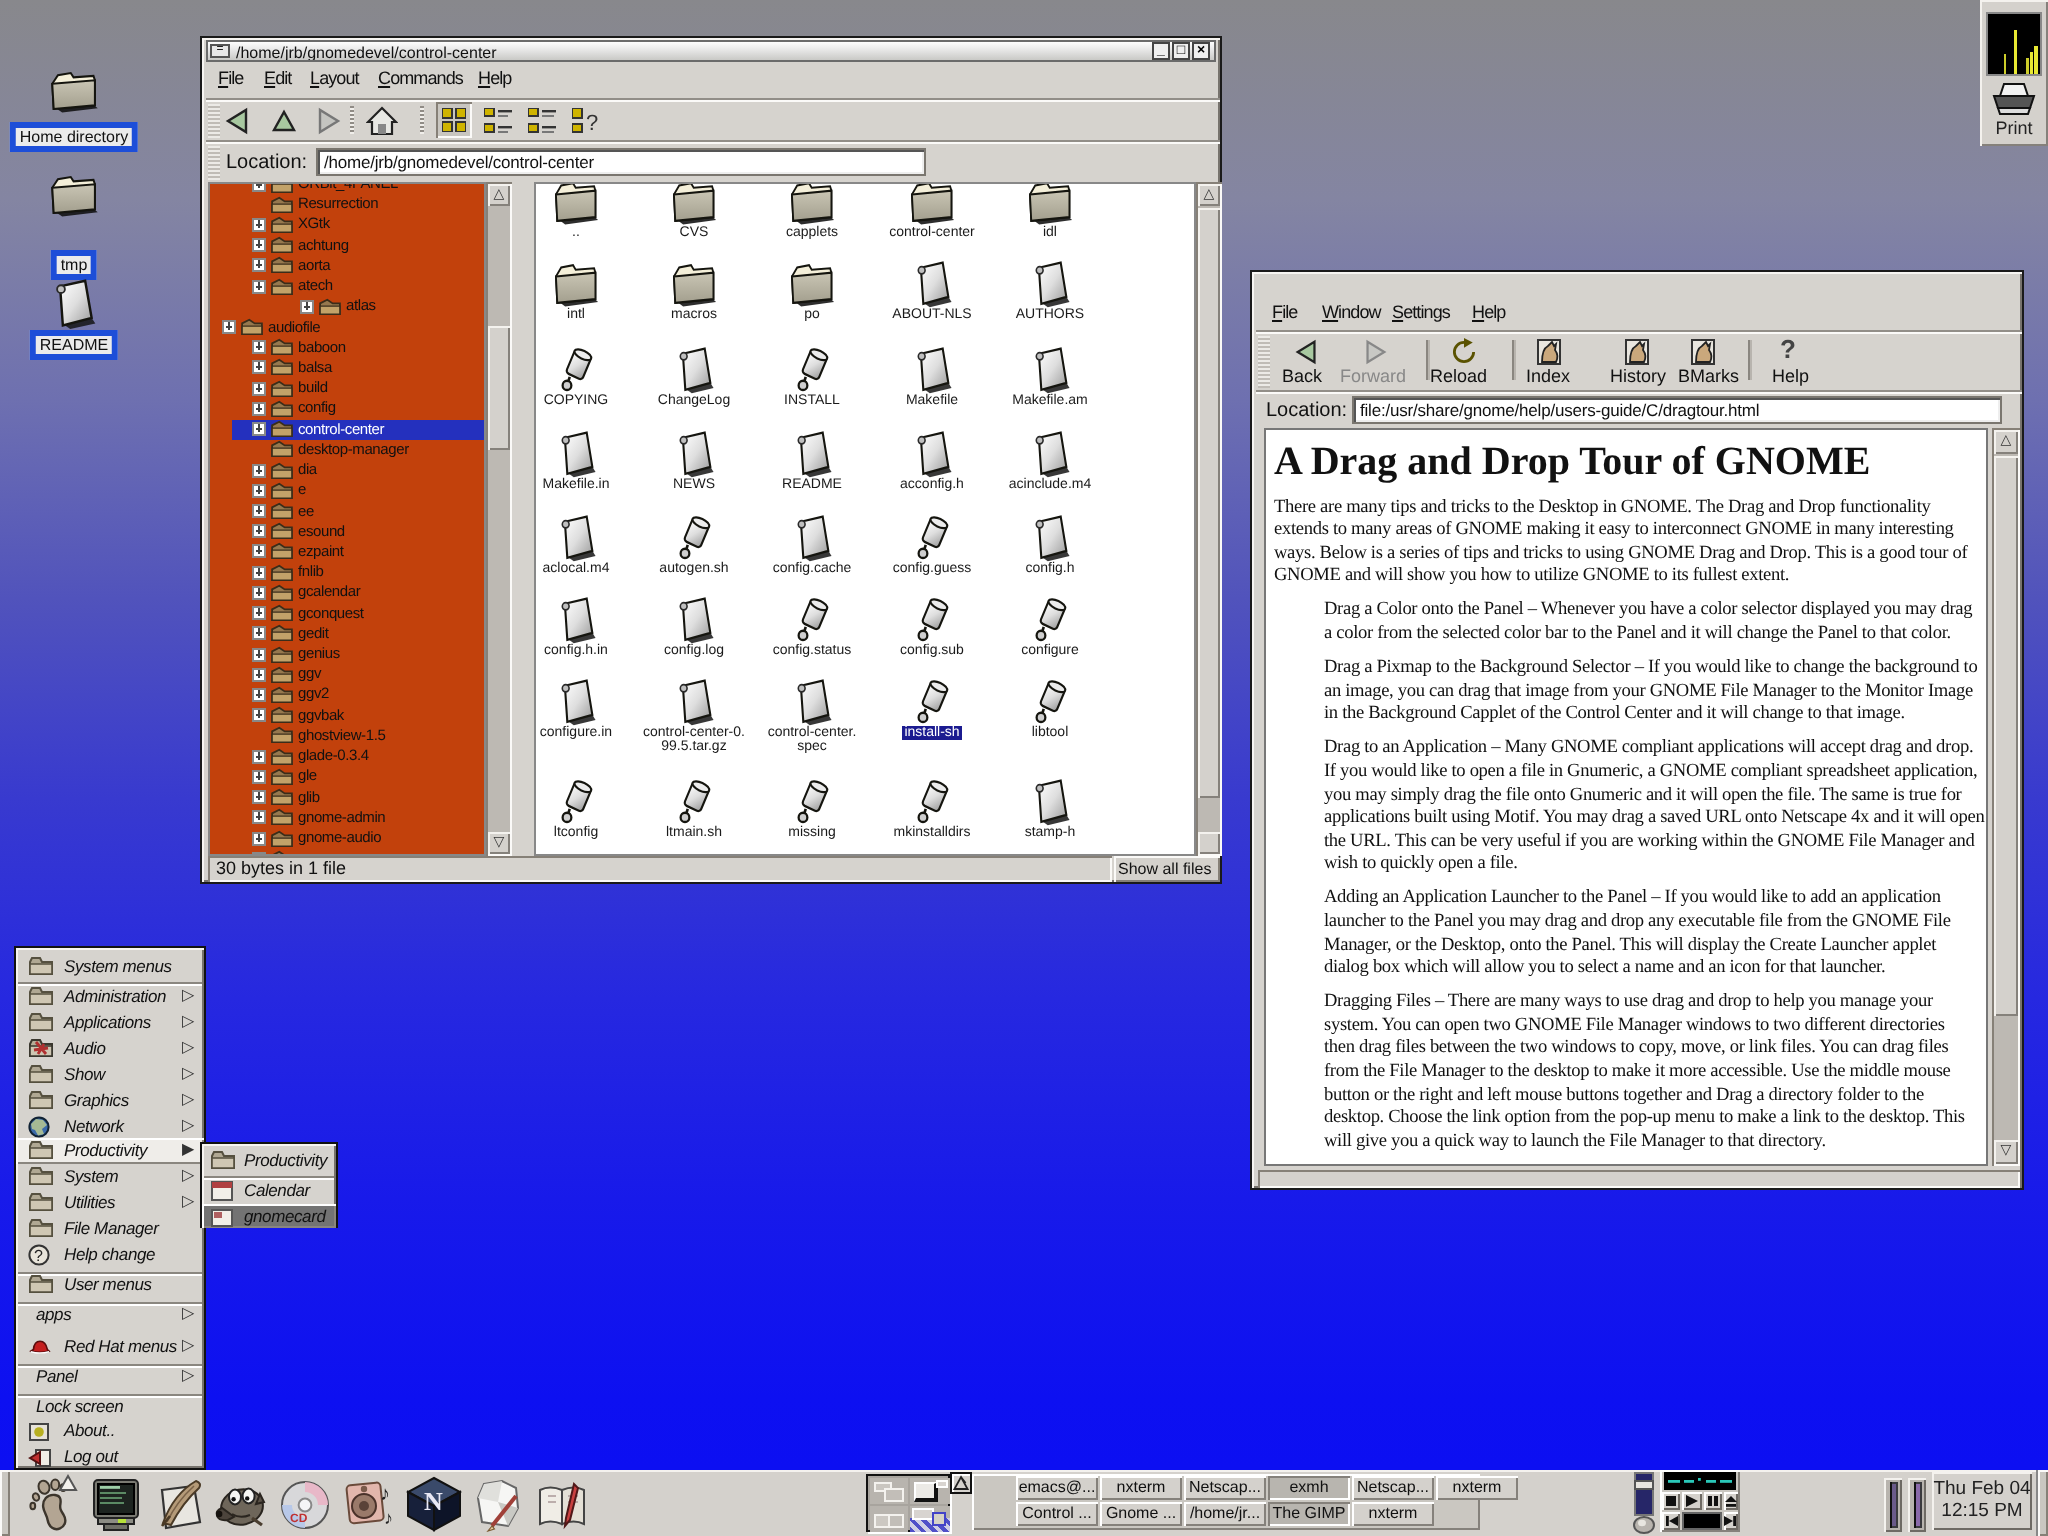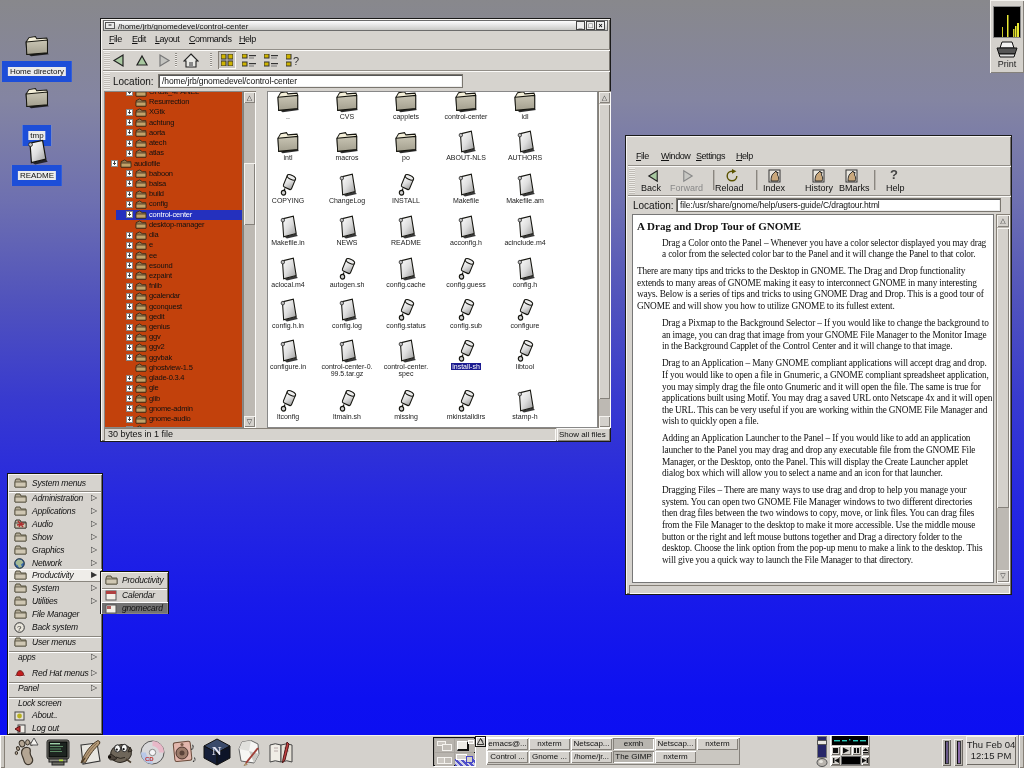--- a/index.html
+++ b/index.html
@@ -16,41 +16,41 @@
 .tico{position:absolute;left:1px;top:1px;width:10px;height:7px;background:#e8e8e8;border:1px solid #555;font-size:6px;line-height:5px;text-align:center;color:#222;}
 .wb{position:absolute;top:0px;width:9px;height:9px;background:#efefef;border:1px solid #444;color:#000;font-size:7px;line-height:7px;text-align:center;font-weight:bold;}
 .mbar{position:absolute;font-size:9px;letter-spacing:-0.45px;color:#111;}
 .mbar span{position:absolute;top:0;}
 .mbar u{text-decoration-thickness:1px;text-underline-offset:1px;}
 .bevup{box-shadow:inset 1px 1px 0 #fbfaf8,inset -1px -1px 0 #868077;}
 .bevdn{box-shadow:inset 1px 1px 0 #868077,inset -1px -1px 0 #fbfaf8;}
 .inp{background:#fff;border:1px solid #7a766f;box-shadow:inset 1px 1px 0 #555,inset -1px -1px 0 #eee;font-size:8.5px;letter-spacing:-0.1px;color:#111;}
 .handle{background:repeating-linear-gradient(180deg,#eceae6 0,#eceae6 1px,#c0bcb6 1px,#c0bcb6 2px);width:6px;}
 .icolabel{font-size:7px;color:#1a1a1a;text-align:center;line-height:7px;}
-.dlab{transform:translateX(-50%);background:#ebebeb;font-size:8px;line-height:9px;padding:0 2px;color:#111;white-space:nowrap;border:6px solid #1d4ed8;}
+.dlab{transform:translateX(-50%);background:#ebebeb;font-size:8px;line-height:9px;padding:0 2px;color:#111;white-space:nowrap;border:3px solid #1d4ed8;}
 .treerow{height:10.22px;font-size:7.5px;letter-spacing:-0.2px;color:#111;white-space:nowrap;position:relative;line-height:10px;}
 .exp{display:inline-block;width:7px;height:7px;border:1px solid #888;background:#fff;vertical-align:middle;position:relative;margin-right:2px;}
 .exp::before{content:"";position:absolute;left:1px;right:1px;top:2px;height:1px;background:#444;}
 .exp.plus::after{content:"";position:absolute;top:0px;bottom:1px;left:2px;width:1px;background:#444;}
 .sfold{display:inline-block;vertical-align:middle;margin-right:2px;}
 #treepanel{background-color:#fff;background-image:
  repeating-linear-gradient(180deg,#808080 0 1px,transparent 1px 3px),
  repeating-linear-gradient(180deg,#808080 0 1px,transparent 1px 3px),
  repeating-linear-gradient(180deg,#808080 0 1px,transparent 1px 3px),
  repeating-linear-gradient(180deg,#808080 0 1px,transparent 1px 3px);
  background-position:4px 0,9px 0,14px 0,19px 0;background-size:1px 100%;background-repeat:no-repeat;}
 .menu{position:absolute;background:#d6d3ce;border:1px solid #111;box-shadow:inset 1px 1px 0 #f7f5f2,inset -1px -1px 0 #77736d;font-size:8.5px;letter-spacing:-0.2px;color:#111;}
 .mrow{height:12.6px;position:relative;line-height:12.6px;white-space:nowrap;}
 .mrow .mi{position:absolute;left:6px;top:1px;}
 .mrow .mt{position:absolute;left:24px;top:0px;font-style:italic;}
 .mrow .arr{position:absolute;right:5px;top:0px;font-size:8px;color:#333;}
 .msep{height:5px;position:relative;}
 .msep::before{content:"";position:absolute;left:1px;right:1px;top:2px;height:1px;background:#8a867f;}
 .msep::after{content:"";position:absolute;left:1px;right:1px;top:3px;height:1px;background:#fff;}
-.tkb{position:absolute;width:41px;height:12px;background:#d4d1cc;box-shadow:inset 1px 1px 0 #fff,inset -1px -1px 0 #85817b;font-size:8px;text-align:center;line-height:12px;color:#111;overflow:hidden;white-space:nowrap;}
+.tkb{position:absolute;width:41px;height:12px;background:#d4d1cc;box-shadow:inset 1px 1px 0 #fff,inset -1px -1px 0 #85817b;font-size:8px;text-align:center;line-height:12px;color:#111;overflow:hidden;white-space:nowrap;margin-left:21px;}
 .tkb.dn{background:#b8b5af;box-shadow:inset 1px 1px 0 #85817b,inset -1px -1px 0 #fff;}
 .cdb{position:absolute;height:9px;background:#d4d1cc;box-shadow:inset 1px 1px 0 #fff,inset -1px -1px 0 #6e6a64;display:flex;align-items:center;justify-content:center;}
 .hp{font-size:9.3px;line-height:11.6px;letter-spacing:-0.16px;margin:5.5px 0 0 25px;white-space:nowrap;}
 svg{display:block;}
 </style>
 </head>
 <body>
 
 <svg style="position:absolute;width:0;height:0;">
 <defs>
@@ -226,21 +226,21 @@
             </svg><span>XGtk</span></div>
 <div class="treerow" style="padding-left:21px;"><span class="exp plus"></span><svg class="sfold" width="12" height="9" viewBox="0 0 13 10">
               <use href="#sfolder"></use>
             </svg><span>achtung</span></div>
 <div class="treerow" style="padding-left:21px;"><span class="exp plus"></span><svg class="sfold" width="12" height="9" viewBox="0 0 13 10">
               <use href="#sfolder"></use>
             </svg><span>aorta</span></div>
 <div class="treerow" style="padding-left:21px;"><span class="exp plus"></span><svg class="sfold" width="12" height="9" viewBox="0 0 13 10">
               <use href="#sfolder"></use>
             </svg><span>atech</span></div>
-<div class="treerow" style="padding-left:21px;"><span class="exp plus"></span><svg class="sfold" width="12" height="9" viewBox="0 0 13 10">
+<div class="treerow" style="padding-left:21px;margin-left:24px;"><span class="exp plus"></span><svg class="sfold" width="12" height="9" viewBox="0 0 13 10">
               <use href="#sfolder"></use>
             </svg><span>atlas</span></div>
 <div class="treerow" style="padding-left:6px;"><span class="exp plus"></span><svg class="sfold" width="12" height="9" viewBox="0 0 13 10">
               <use href="#sfolder"></use>
             </svg><span>audiofile</span></div>
 <div class="treerow" style="padding-left:21px;"><span class="exp plus"></span><svg class="sfold" width="12" height="9" viewBox="0 0 13 10">
               <use href="#sfolder"></use>
             </svg><span>baboon</span></div>
 <div class="treerow" style="padding-left:21px;"><span class="exp plus"></span><svg class="sfold" width="12" height="9" viewBox="0 0 13 10">
               <use href="#sfolder"></use>
@@ -630,23 +630,23 @@
  <div class="abs" style="left:2px;top:59px;width:383px;height:1px;background:#928e88;"></div>
  <div class="abs" style="left:2px;top:60px;width:383px;height:1px;background:#fbfaf8;"></div>
 
  <div class="abs" style="left:2px;top:61px;width:383px;height:17px;">
   <div class="abs" style="left:5px;top:3px;font-size:10px;color:#111;">Location:</div>
   <div class="inp abs" style="left:48px;top:1px;width:325px;height:14px;padding:1px 3px;overflow:hidden;white-space:nowrap;">file:/usr/share/gnome/help/users-guide/C/dragtour.html</div>
  </div>
 
  <div class="abs" style="left:6px;top:78px;width:362px;height:369px;background:#fff;border:1px solid #777;overflow:hidden;font-family:'Liberation Serif',serif;color:#111;">
   <div style="position:absolute;left:4px;top:5px;width:358px;">
-   <div style="font-size:11px;font-weight:bold;font-family:'Liberation Serif',serif;">A Drag and Drop Tour of GNOME</div>
+   <div style="font-size:20px;font-weight:bold;font-family:'Liberation Serif',serif;">A Drag and Drop Tour of GNOME</div>
+   <div class="hp" style="margin-left:0;">There are many tips and tricks to the Desktop in GNOME. The Drag and Drop functionality<br>extends to many areas of GNOME making it easy to interconnect GNOME in many interesting<br>ways. Below is a series of tips and tricks to using GNOME Drag and Drop. This is a good tour of<br>GNOME and will show you how to utilize GNOME to its fullest extent.</div>
    <div class="hp">Drag a Color onto the Panel – Whenever you have a color selector displayed you may drag<br>a color from the selected color bar to the Panel and it will change the Panel to that color.</div>
-   <div class="hp" style="margin-left:0;">There are many tips and tricks to the Desktop in GNOME. The Drag and Drop functionality<br>extends to many areas of GNOME making it easy to interconnect GNOME in many interesting<br>ways. Below is a series of tips and tricks to using GNOME Drag and Drop. This is a good tour of<br>GNOME and will show you how to utilize GNOME to its fullest extent.</div>
    <div class="hp">Drag a Pixmap to the Background Selector – If you would like to change the background to<br>an image, you can drag that image from your GNOME File Manager to the Monitor Image<br>in the Background Capplet of the Control Center and it will change to that image.</div>
    <div class="hp">Drag to an Application – Many GNOME compliant applications will accept drag and drop.<br>If you would like to open a file in Gnumeric, a GNOME compliant spreadsheet application,<br>you may simply drag the file onto Gnumeric and it will open the file. The same is true for<br>applications built using Motif. You may drag a saved URL onto Netscape 4x and it will open<br>the URL. This can be very useful if you are working within the GNOME File Manager and<br>wish to quickly open a file.</div>
    <div class="hp">Adding an Application Launcher to the Panel – If you would like to add an application<br>launcher to the Panel you may drag and drop any executable file from the GNOME File<br>Manager, or the Desktop, onto the Panel. This will display the Create Launcher applet<br>dialog box which will allow you to select a name and an icon for that launcher.</div>
    <div class="hp">Dragging Files – There are many ways to use drag and drop to help you manage your<br>system. You can open two GNOME File Manager windows to two different directories<br>then drag files between the two windows to copy, move, or link files. You can drag files<br>from the File Manager to the desktop to make it more accessible. Use the middle mouse<br>button or the right and left mouse buttons together and Drag a directory folder to the<br>desktop. Choose the link option from the pop-up menu to make a link to the desktop. This<br>will give you a quick way to launch the File Manager to that directory.</div>
   </div>
  </div>
 
  <div class="abs bevdn" style="left:370px;top:78px;width:14px;height:369px;background:#bdb9b3;">
   <div class="abs" style="left:1px;top:1px;width:12px;height:12px;background:#d4d1cc;box-shadow:inset 1px 1px 0 #f4f2ee,inset -1px -1px 0 #85817b;font-size:7px;text-align:center;line-height:12px;color:#333;">△</div>
   <div class="abs" style="left:1px;top:14px;width:12px;height:280px;background:#d4d1cc;box-shadow:inset 1px 1px 0 #f4f2ee,inset -1px -1px 0 #85817b;"></div>
@@ -756,21 +756,21 @@
       </span>
       <span class="mt">File Manager</span>
     </div>
  <div class="mrow" style="position:absolute;top:146.5px;left:0;right:0;">
       <span class="mi">
         <svg width="11" height="11" viewBox="0 0 11 11">
           <circle cx="5.5" cy="5.5" r="4.8" fill="#e8e4da" stroke="#333"></circle>
           <text x="3" y="8.5" font-size="8" fill="#222">?</text>
         </svg>
       </span>
-      <span class="mt">Back system</span>
+      <span class="mt">Help change</span>
     </div>
  <div class="msep" style="position:absolute;top:159.5px;left:0;right:0;"></div>
  <div class="mrow" style="position:absolute;top:161.9px;left:0;right:0;">
       <span class="mi">
         <svg width="13" height="10" viewBox="0 0 13 10">
           <use href="#mfold"></use>
         </svg>
       </span>
       <span class="mt">User menus</span>
     </div>

